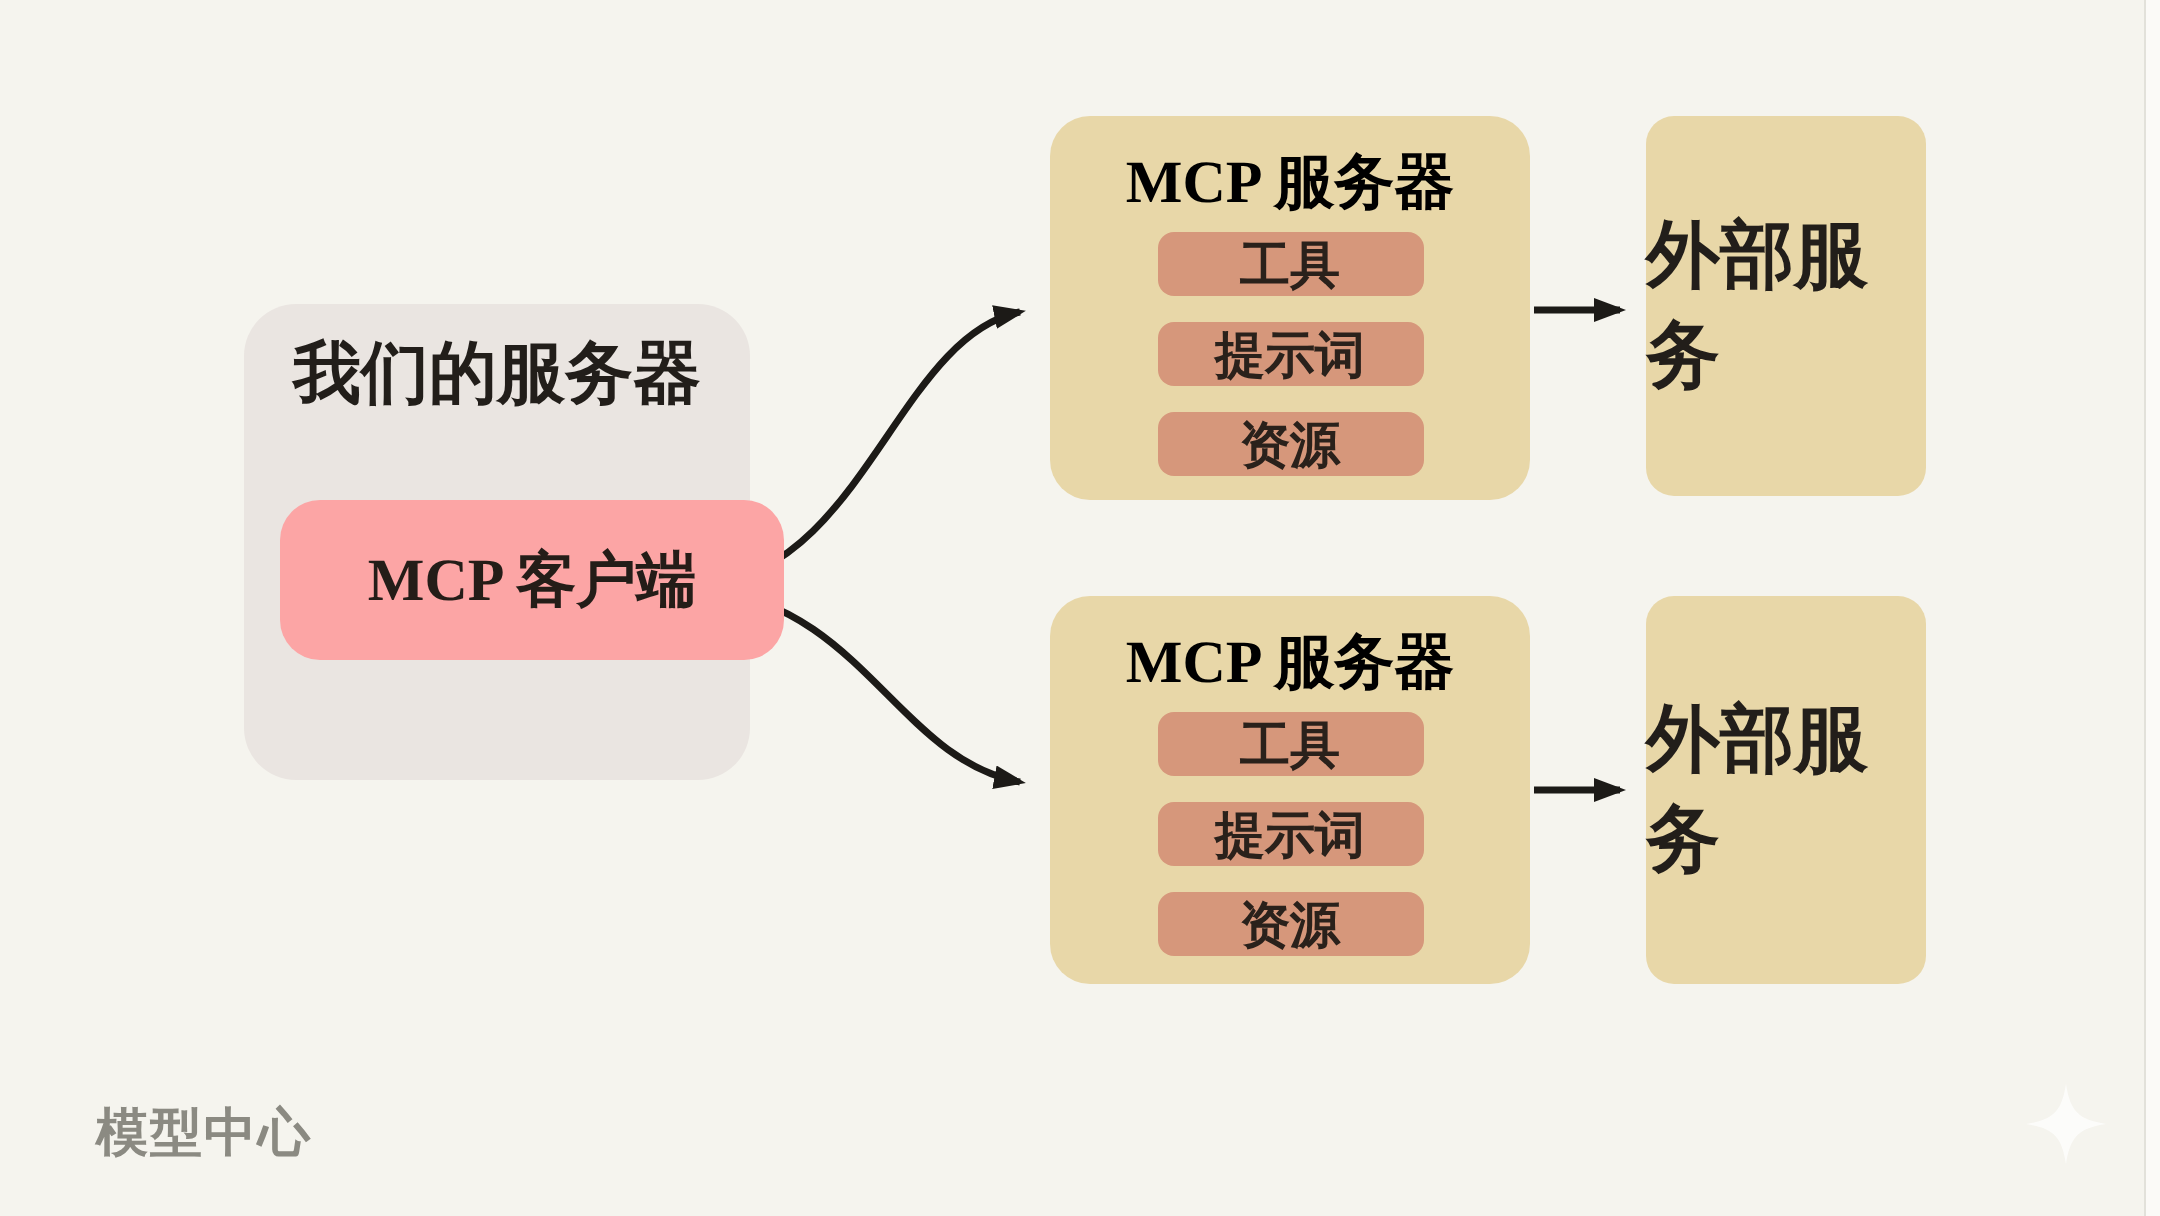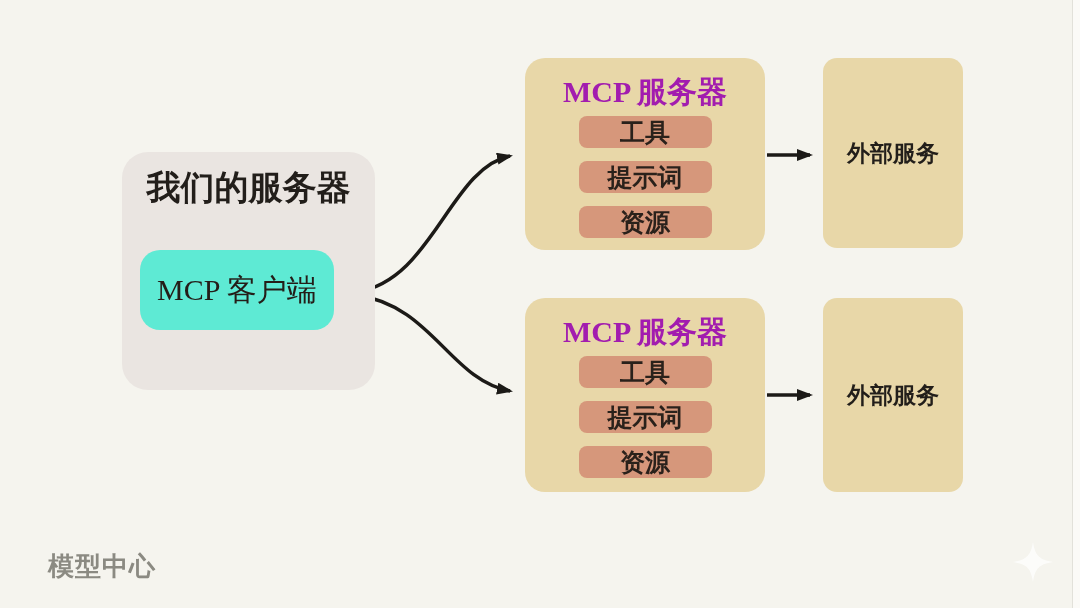--- a/index.html
+++ b/index.html
@@ -37,28 +37,28 @@
     width: 100%;
     text-align: center;
     font-size: 34px;
     font-weight: 700;
     color: #221e1a;
     line-height: 36px;
   }
   .client-box {
     position: absolute;
     left: 18px; top: 98px;
-    width: 194px; height: 80px;
-    background: #5eead4;
+    width: 252px; height: 80px;
+    background: #fca5a5;
     border-radius: 20px;
     display: flex;
     align-items: center;
     justify-content: center;
     font-size: 30px;
-    font-weight: 400;
+    font-weight: 700;
     color: #241d18;
   }
   
   .server-box {
     position: absolute;
     left: 525px;
     width: 240px;
     background: #e8d7a8;
     border-radius: 20px;
     display: flex;
@@ -66,21 +66,21 @@
     align-items: center;
   }
   .server-box.top    { top: 58px;  height: 192px; }
   .server-box.bottom { top: 298px; height: 194px; }
   .server-title {
     margin-top: 10px;
     height: 48px;
     line-height: 48px;
     font-size: 30px;
     font-weight: 700;
-    color: #a21caf;
+    color: #000000;
     text-align: center;
   }
   .pill-stack {
     display: flex;
     flex-direction: column;
     gap: 13px;
     align-items: center;
   }
   .pill {
     width: 133px;
@@ -97,21 +97,21 @@
   
   .ext-box {
     position: absolute;
     left: 823px;
     width: 140px;
     background: #e8d7a8;
     border-radius: 14px;
     display: flex;
     align-items: center;
     justify-content: center;
-    font-size: 23px;
+    font-size: 37px;
     font-weight: 700;
     color: #221e1a;
   }
   .ext-box.top    { top: 58px;  height: 190px; }
   .ext-box.bottom { top: 298px; height: 194px; }
   
   .footer-brand {
     position: absolute;
     left: 48px; top: 549px;
     font-family: Liberation Serif, serif;

